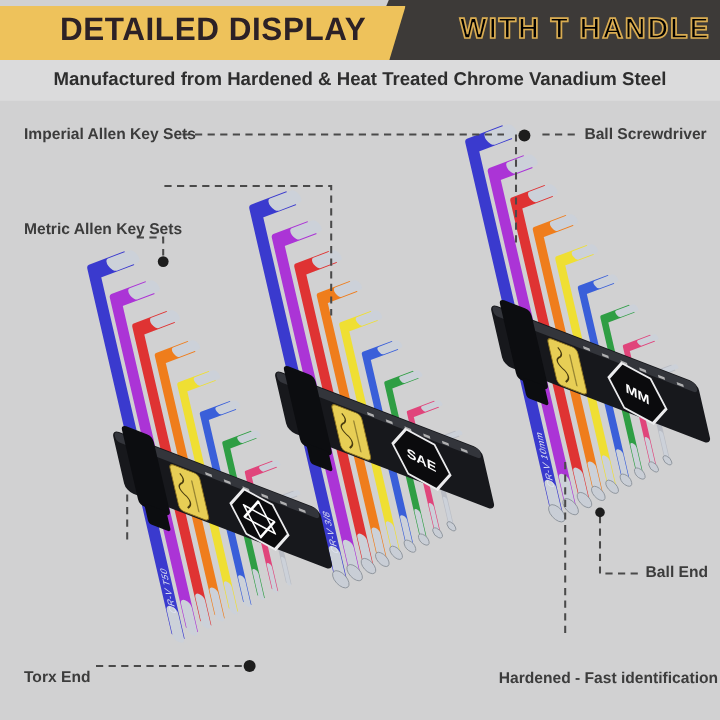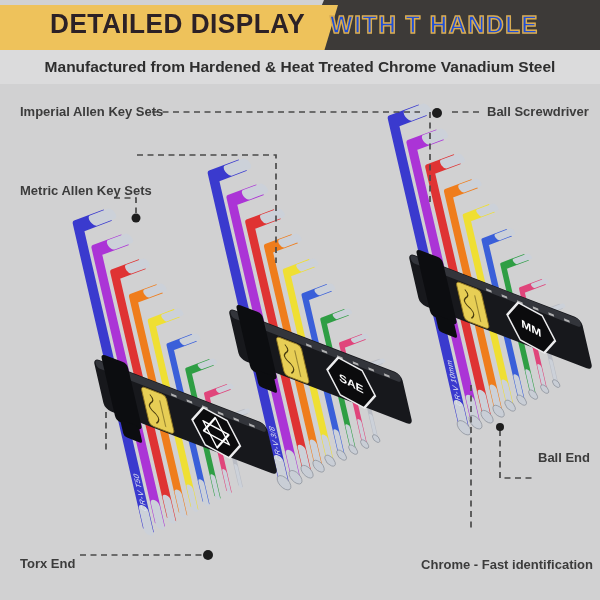--- a/index.html
+++ b/index.html
@@ -7,38 +7,38 @@
   .page{position:relative;width:600px;height:600px;background:#d1d1d2;overflow:hidden;}
 
   
   .banner{position:absolute;left:0;top:0;width:600px;height:62px;z-index:20;}
   .banner-dark{position:absolute;left:300px;top:0;width:300px;height:50px;background:#3d3a38;
     clip-path:polygon(8% 0,100% 0,100% 100%,1% 100%);}
   .banner-yellow{position:absolute;left:0;top:5px;width:338px;height:45px;background:#eec25b;
     clip-path:polygon(0 0,100% 0,96% 100%,0 100%);}
   .banner-left-text{position:absolute;left:50px;top:9px;width:280px;font-size:27px;font-weight:800;
     letter-spacing:.5px;color:#2c2126;transform:scaleX(.97);transform-origin:left;}
-  .banner-right-text{position:absolute;left:330px;top:11px;width:262px;text-align:left;
-    font-size:24px;font-weight:800;letter-spacing:1.5px;color:#1d4ed8;
+  .banner-right-text{position:absolute;left:330px;top:11px;width:262px;text-align:right;
+    font-size:24px;font-weight:800;letter-spacing:1.5px;color:#000000;
     -webkit-text-stroke:1.4px #d9ac52;text-shadow:0 0 1px #d9ac52;}
 
   
   .subtitle-strip{position:absolute;left:0;top:50px;width:600px;height:34px;background:#dbdbdc;z-index:19;}
   .subtitle{position:absolute;left:0;top:58px;width:600px;text-align:center;font-size:15.5px;
     font-weight:700;color:#2e2e2e;z-index:21;}
 
   
   .callout{position:absolute;font-size:13px;font-weight:700;color:#3c3c3c;z-index:12;white-space:nowrap;}
   .co-imperial{left:20px;top:104px;}
   .co-metric{left:20px;top:147px;margin-top:36px;}
   .co-torx-screwdriver{left:22px;top:190px;}
   .co-allen-screwdriver{left:487px;top:104px;}
   .co-foldable{left:20px;top:459px;}
   .co-torx-end{left:20px;top:546px;margin-top:10px;}
-  .co-ball-end{left:538px;top:450px;}
+  .co-ball-end{left:538px;top:469px;}
   .co-color-coded{left:412px;top:533px;width:190px;text-align:center;white-space:normal;line-height:1.65;}
 
   
   .keyset{position:absolute;width:260px;height:450px;overflow:visible;
     transform:matrix(0.78,0.30,0.18,0.78,0,0);transform-origin:130px 225px;}
   .keyset-left{left:60px;top:165px;z-index:4;}
   .keyset-mid{left:195px;top:115px;z-index:3;}
   .keyset-right{left:375px;top:60px;z-index:2;}
   .clip-body{fill:#17181c;}
   .clip-top{fill:#33353b;}
@@ -277,16 +277,16 @@
     <line class="dash" x1="471" y1="385" x2="471" y2="528"></line>
   </svg>
 
   <div class="callout co-imperial">Imperial Allen Key Sets</div>
   <div class="callout co-metric">Metric Allen Key Sets</div>
   <div class="callout co-allen-screwdriver">Ball Screwdriver</div>
   <div class="callout co-torx-end">Torx End</div>
   <div class="callout co-ball-end">Ball End</div>
   <div class="callout co-color-coded">
     <br>
-    <span>Chrome - Fast identification</span>
+    <span>Hardened - Fast identification</span>
   </div>
 
 </div>
 
 </body></html>

